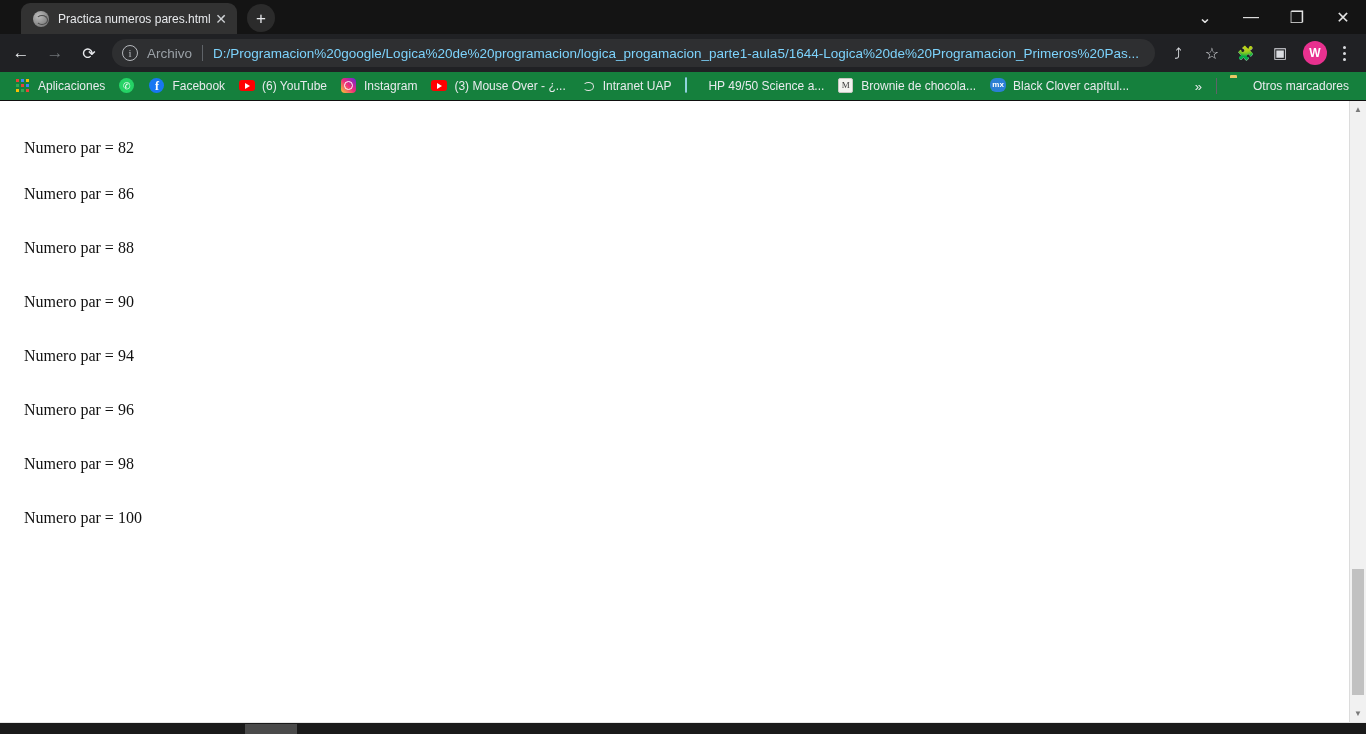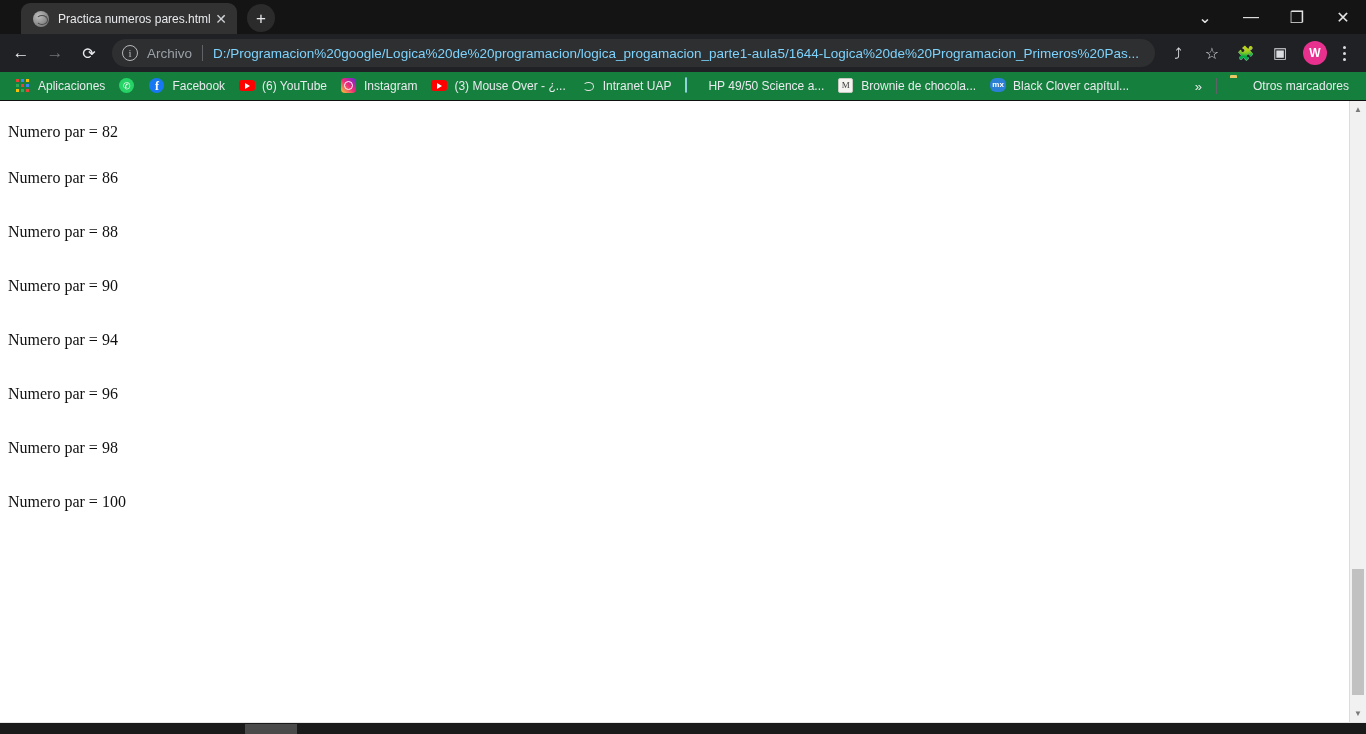--- a/index.html
+++ b/index.html
@@ -328,21 +328,21 @@
     flex: 1 1 auto;
     background: #ffffff;
     display: flex;
     position: relative;
     overflow: hidden;
     border-top: 1px solid #0f0f0f;
   }
   .page {
     flex: 1 1 auto;
     background: #ffffff;
-    padding: 0;
+    padding: 16px;
     position: relative;
     overflow: hidden;
   }
   .page-line {
     font-family: "Liberation Serif", serif;
     font-size: 16px;
     color: #101010;
     margin: 0;
     padding: 0 0 0 8px;
     height: 54px;

